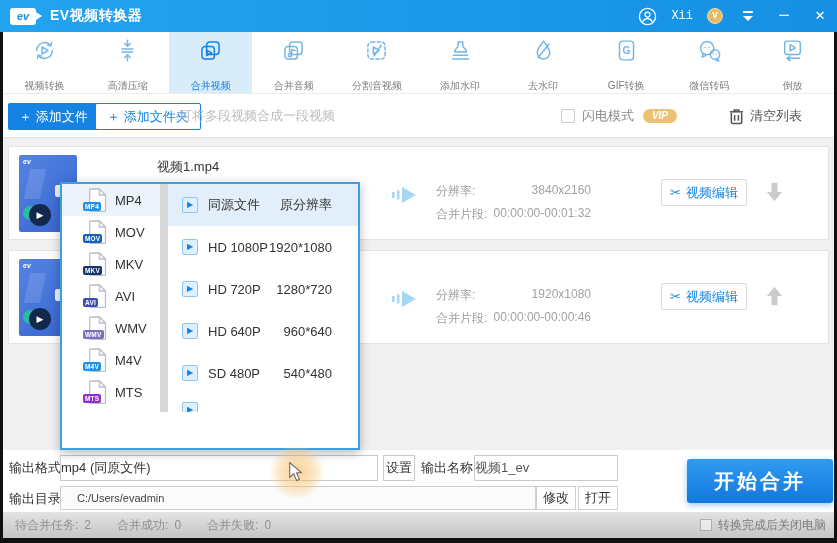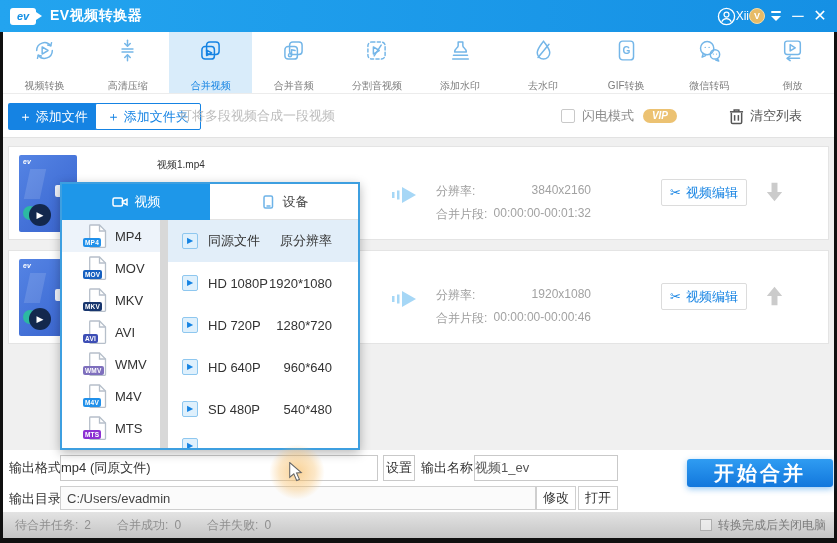--- a/index.html
+++ b/index.html
@@ -7,21 +7,21 @@
   .screen { position:relative; width:837px; height:543px; background:#101010; overflow:hidden; }
 
   
   .titlebar { position:absolute; left:0; top:0; width:837px; height:32px;
     background:linear-gradient(90deg,#23a4ef,#1590e4); display:flex; align-items:center; z-index:5; }
   .logo { position:relative; margin-left:10px; width:26px; height:17px; background:#fff; border-radius:3px;
     color:#1590e4; font-size:11px; font-style:italic; font-weight:bold; text-align:center; line-height:16px; }
   .logo::after { content:''; position:absolute; right:-6px; top:4px;
     border-left:6px solid #fff; border-top:4px solid transparent; border-bottom:4px solid transparent; }
   .apptitle { margin-left:14px; color:#fff; font-size:14px; font-weight:bold; letter-spacing:.5px; }
-  .tb-right { position:absolute; right:6px; top:0; height:32px; display:flex; align-items:center; gap:0; }
+  .tb-right { position:absolute; right:6px; top:0; height:32px; display:flex; align-items:center; gap:14px;font-family:Liberation Mono, monospace; }
   .user-ic { width:19px; height:19px; }
   .username { color:#fff; font-size:12px; }
   .vipcoin { width:16px; height:16px; border-radius:50%; background:#e7bb66; border:1px solid #f5dca6;
     color:#fff; font-size:9px; font-weight:bold; text-align:center; line-height:14px; }
   .skin-btn { width:14px; height:12px; position:relative; margin:0 4px; }
   .skin-btn::before { content:''; position:absolute; left:2px; top:1px; width:10px; height:2px; background:#fff; border-radius:1px; }
   .skin-btn::after { content:''; position:absolute; left:2px; top:6px;
     border-top:5px solid #fff; border-left:5px solid transparent; border-right:5px solid transparent; }
   .win-btn { color:#fff; font-size:16px; width:22px; text-align:center; line-height:32px; }
 
@@ -57,21 +57,21 @@
   .row1 { top:8px; } .row2 { top:112px; }
   .thumb { position:absolute; left:10px; top:8px; width:58px; height:77px; border-radius:2px;
     background:linear-gradient(135deg,#5584e4 0%,#4472d8 55%,#3a63cc 100%); overflow:hidden; }
   .thumb .tshape { position:absolute; left:8px; top:14px; width:16px; height:30px; background:rgba(255,255,255,.13); transform:skewX(-12deg); }
   .thumb .tev { position:absolute; left:4px; top:3px; color:#fff; font-size:7px; font-style:italic; font-weight:bold; }
   .thumb .tbox { position:absolute; right:6px; top:30px; width:16px; height:12px; background:#fff; border-radius:2px; opacity:.92; }
   .thumb .tteal { position:absolute; left:4px; bottom:12px; width:14px; height:14px; border-radius:50%; background:#2cb9a2; }
   .thumb .tplay { position:absolute; left:10px; bottom:6px; width:22px; height:22px; border-radius:50%; background:#13284d;
     color:#fff; font-size:9px; line-height:22px; text-align:center; }
   .thumb .tphone { position:absolute; right:5px; bottom:4px; width:9px; height:14px; border:1px solid #fff; border-radius:2px; }
-  .fname { position:absolute; left:148px; top:11px; font-size:10px; color:#333; }
+  .fname { position:absolute; left:148px; top:11px; font-size:13px; color:#333; }
   .ffarrow { position:absolute; left:383px; top:38px; }
   .meta-label { position:absolute; font-size:12px; color:#9e9e9e; }
   .meta-value { position:absolute; left:440px; width:142px; text-align:right; font-size:12px; color:#a2a2a2; }
   .ml1,.mv1 { top:36px; } .ml2,.mv2 { top:59px; }
   .meta-label { left:427px; }
   .editbtn { position:absolute; left:652px; top:32px; width:86px; height:27px; background:#fff;
     border:1px solid #dcdcdc; border-radius:2px; color:#1583e3; font-size:13px;
     display:flex; align-items:center; justify-content:center; gap:5px; }
   .editbtn .sciss { font-size:13px; }
   .movearrow { position:absolute; left:757px; top:33px; }
@@ -106,23 +106,23 @@
 
   
   .outputarea { position:absolute; left:3px; top:450px; width:831px; height:62px; background:#fff; }
   .out-label { position:absolute; font-size:13px; color:#333; }
   .fmt-input { position:absolute; left:57px; top:5px; width:318px; height:26px; border:1px solid #c9c9c9;
     text-align:left; font-size:13px; color:#333; background:#fff; }
   .mini-btn { position:absolute; height:26px; background:#fff; border:1px solid #c9c9c9; font-size:13px; color:#333; }
   .name-input { position:absolute; left:471px; top:5px; width:144px; height:26px; border:1px solid #c9c9c9;
     padding-left:0; font-size:13px; color:#555; background:#fff; }
   .dir-field { position:absolute; left:57px; top:36px; width:476px; height:24px; border:1px solid #cfcfcf;
-    background:#fbfbfb; padding-left:6px; font-size:13px; color:#444; }
+    background:#fbfbfb; padding-left:16px; font-size:11px; color:#444; }
   .dir-btn { position:absolute; top:36px; width:40px; height:24px; background:#fff; border:1px solid #cfcfcf; font-size:13px; color:#333; }
-  .startbtn { position:absolute; left:684px; top:9px; width:146px; height:28px; border:none; border-radius:3px;
+  .startbtn { position:absolute; left:684px; top:9px; width:146px; height:44px; border:none; border-radius:3px;
     background:linear-gradient(#2f9cf2,#1277dc); color:#fff; font-size:20px; font-weight:bold; letter-spacing:3px;
     box-shadow:0 2px 6px rgba(21,131,227,.45); }
 
   
   .statusbar { position:absolute; left:3px; top:512px; width:831px; height:26px;
     background:linear-gradient(#e3e3e3,#c5c5c5); }
   .sb-left { position:absolute; left:12px; top:0; height:26px; display:flex; align-items:center; gap:6px;
     font-size:12px; color:#8f8f8f; }
   .sb-gap { width:14px; }
   .sb-right { position:absolute; right:8px; top:0; height:26px; display:flex; align-items:center; gap:6px; }
@@ -331,36 +331,20 @@
         <span class="sciss">✂</span>
         <span>视频编辑</span>
       </div>
       <svg class="movearrow" width="17" height="24" viewBox="0 0 20 24">
         <path d="M6.5 23h7V12h5.5L10 1 1 12h5.5z" fill="#cbcbcb"></path>
       </svg>
     </div>
   </div>
 
   <div class="popup">
-    <div class="pp-tabs">
-      <div class="pp-tab video">
-        <svg viewBox="0 0 16 14">
-          <rect x="1" y="3" width="9.5" height="8" rx="1.5" stroke="#fff"></rect>
-          <path d="M10.5 6.5l4.5-2.3v5.6l-4.5-2.3z" stroke="#fff"></path>
-        </svg>
-        <span>视频</span>
-      </div>
-      <div class="pp-tab device">
-        <svg viewBox="0 0 16 14">
-          <rect x="4" y="1" width="8.5" height="12" rx="1.5" stroke="#6db3e8"></rect>
-          <line x1="6.5" y1="11" x2="10.5" y2="11" stroke="#6db3e8"></line>
-        </svg>
-        <span>设备</span>
-      </div>
-    </div>
     <div class="pp-body">
       <div class="fmt-col">
         <div class="fmt-item sel">
           <span class="fmt-icon">
             <svg viewBox="0 0 19 24">
                 <path d="M2.5 1h9l6 6v15.5a.8.8 0 0 1-.8.8H2.5a.8.8 0 0 1-.8-.8V1.8a.8.8 0 0 1 .8-.8z" fill="#fff" stroke="#b6bfca" stroke-width="1.3"></path>
                 <path d="M11.5 1v6h6" fill="none" stroke="#b6bfca" stroke-width="1.3"></path>
               </svg>
             <span class="fmt-badge" style="background-color: rgb(32, 144, 234);">MP4</span>
           </span>

